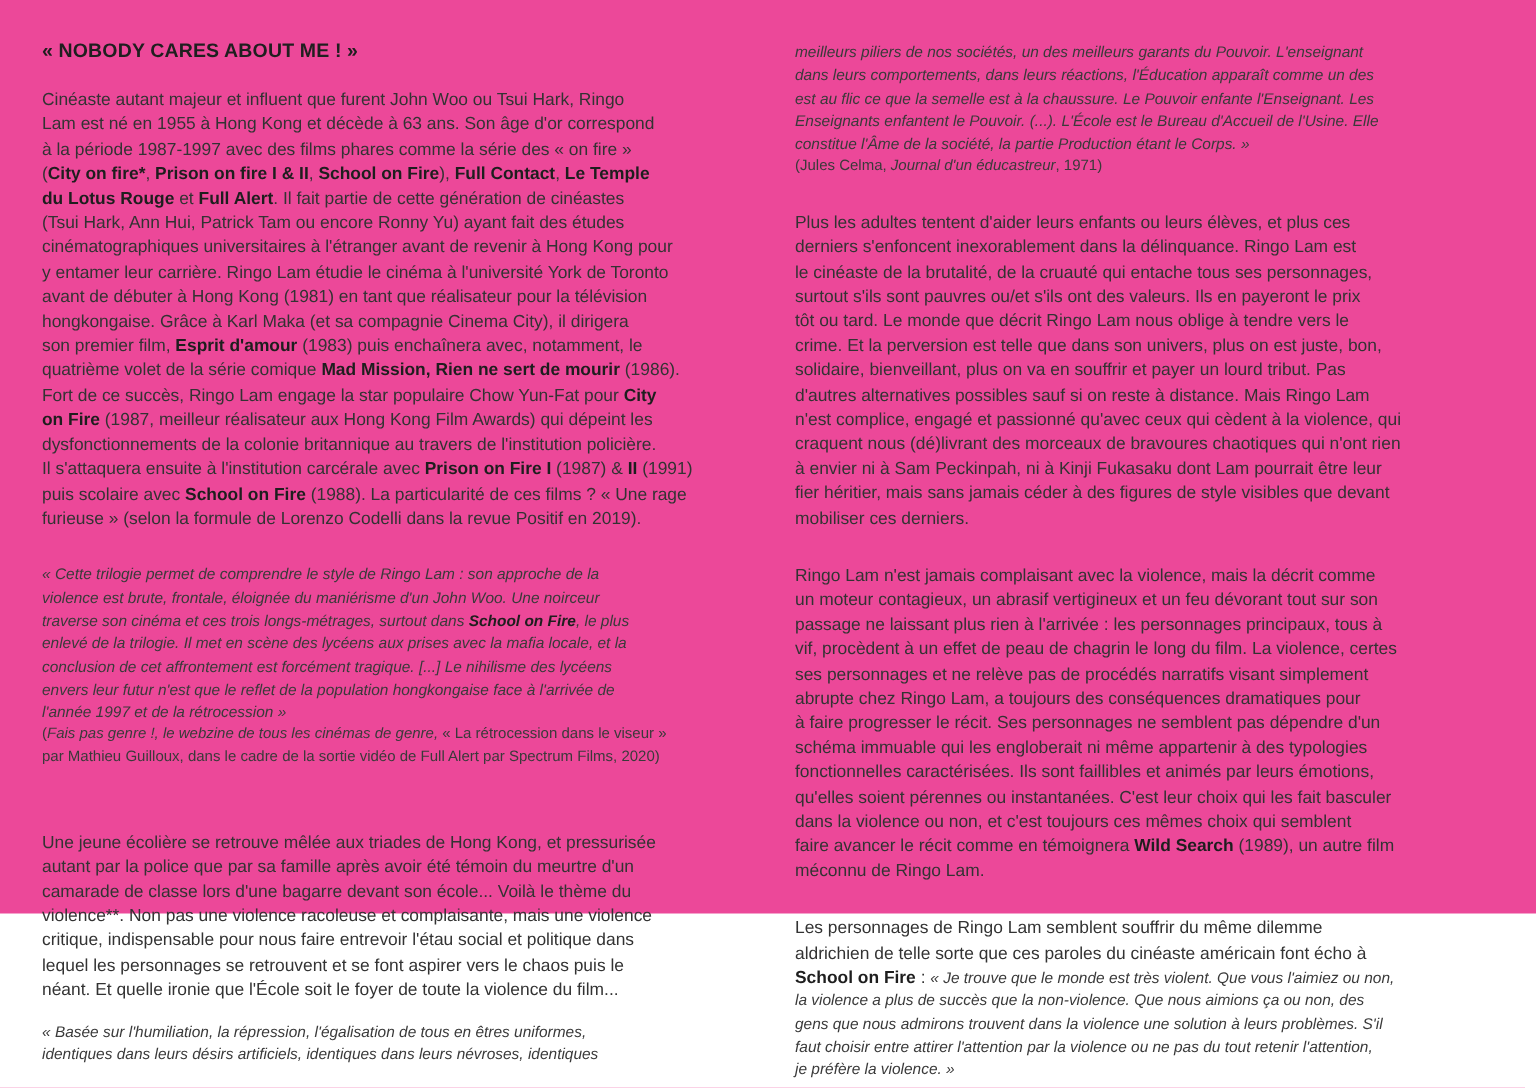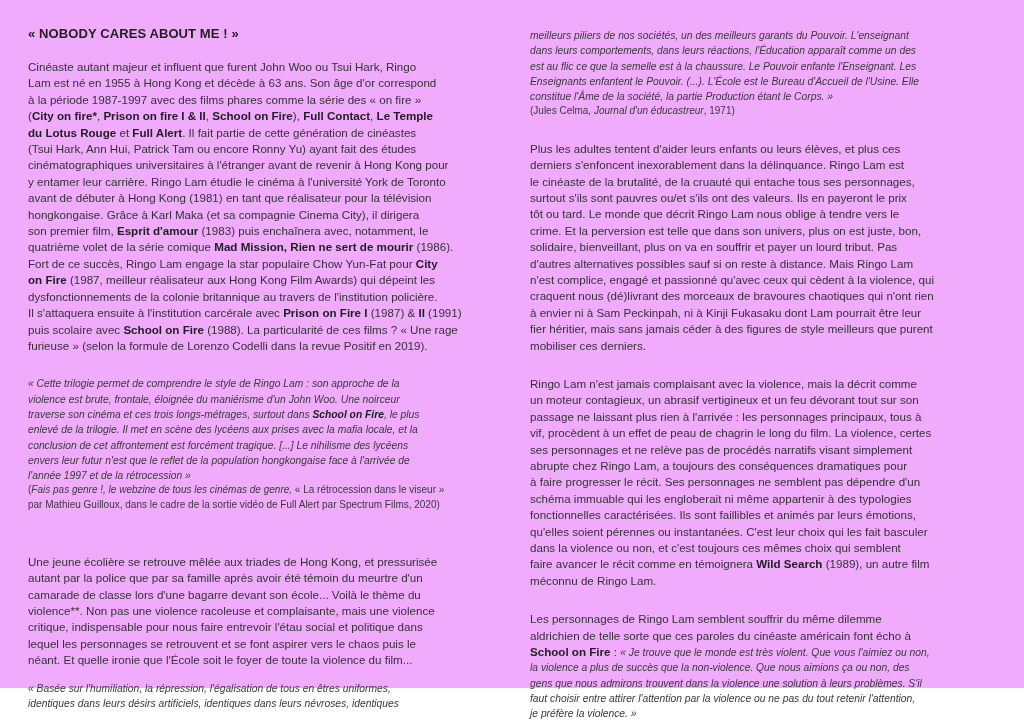--- a/index.html
+++ b/index.html
@@ -1,18 +1,18 @@
 <!DOCTYPE html>
 <html><head>
 <meta charset="utf-8">
 <style>
   html, body { margin: 0; padding: 0; background: #ffffff; }
   body { width: 1024px; height: 725px; position: relative; overflow: hidden;
          font-family: "DejaVu Sans", "Liberation Sans", sans-serif; color: #2b2b2b; }
-  .page { position: absolute; top: 0; left: 0; width: 1024px; height: 688px; background: #f0abfc; }
+  .page { position: absolute; top: 0; left: 0; width: 1024px; height: 609px; background: #ec4899; }
   .col { position: absolute; }
   .col-left { left: 28px; top: 26px; width: 470px; }
   .col-right { left: 530px; top: 28px; width: 470px; }
   .title { font-family: "Liberation Sans", sans-serif; font-weight: bold; font-size: 13px;
            color: #1f1f1f; margin: 0 0 17px 0; line-height: 16px; letter-spacing: 0.1px; }
   .para { margin: 0; }
   .line { display: block; white-space: nowrap; }
   .body-text { font-family: "Liberation Sans", sans-serif; font-size: 11.6px; line-height: 16.4px; color: #333333; }
   .quote { font-family: "Liberation Sans", sans-serif; font-style: italic; font-size: 10.3px; line-height: 15.3px; color: #3a3a3a; }
   .cite { font-family: "Liberation Sans", sans-serif; font-size: 10px; line-height: 14.2px; color: #3a3a3a; }
@@ -107,21 +107,21 @@
       <span class="line">derniers s'enfoncent inexorablement dans la délinquance. Ringo Lam est</span>
       <span class="line">le cinéaste de la brutalité, de la cruauté qui entache tous ses personnages,</span>
       <span class="line">surtout s'ils sont pauvres ou/et s'ils ont des valeurs. Ils en payeront le prix</span>
       <span class="line">tôt ou tard. Le monde que décrit Ringo Lam nous oblige à tendre vers le</span>
       <span class="line">crime. Et la perversion est telle que dans son univers, plus on est juste, bon,</span>
       <span class="line">solidaire, bienveillant, plus on va en souffrir et payer un lourd tribut. Pas</span>
       <span class="line">d'autres alternatives possibles sauf si on reste à distance. Mais Ringo Lam</span>
       <span class="line">n'est complice, engagé et passionné qu'avec ceux qui cèdent à la violence, qui</span>
       <span class="line">craquent nous (dé)livrant des morceaux de bravoures chaotiques qui n'ont rien</span>
       <span class="line">à envier ni à Sam Peckinpah, ni à Kinji Fukasaku dont Lam pourrait être leur</span>
-      <span class="line">fier héritier, mais sans jamais céder à des figures de style meilleurs que purent</span>
+      <span class="line">fier héritier, mais sans jamais céder à des figures de style visibles que devant</span>
       <span class="line">mobiliser ces derniers.</span>
     </div>
 
     <div class="gap-m"></div>
 
     <div class="para body-text">
       <span class="line">Ringo Lam n'est jamais complaisant avec la violence, mais la décrit comme</span>
       <span class="line">un moteur contagieux, un abrasif vertigineux et un feu dévorant tout sur son</span>
       <span class="line">passage ne laissant plus rien à l'arrivée : les personnages principaux, tous à</span>
       <span class="line">vif, procèdent à un effet de peau de chagrin le long du film. La violence, certes</span>

